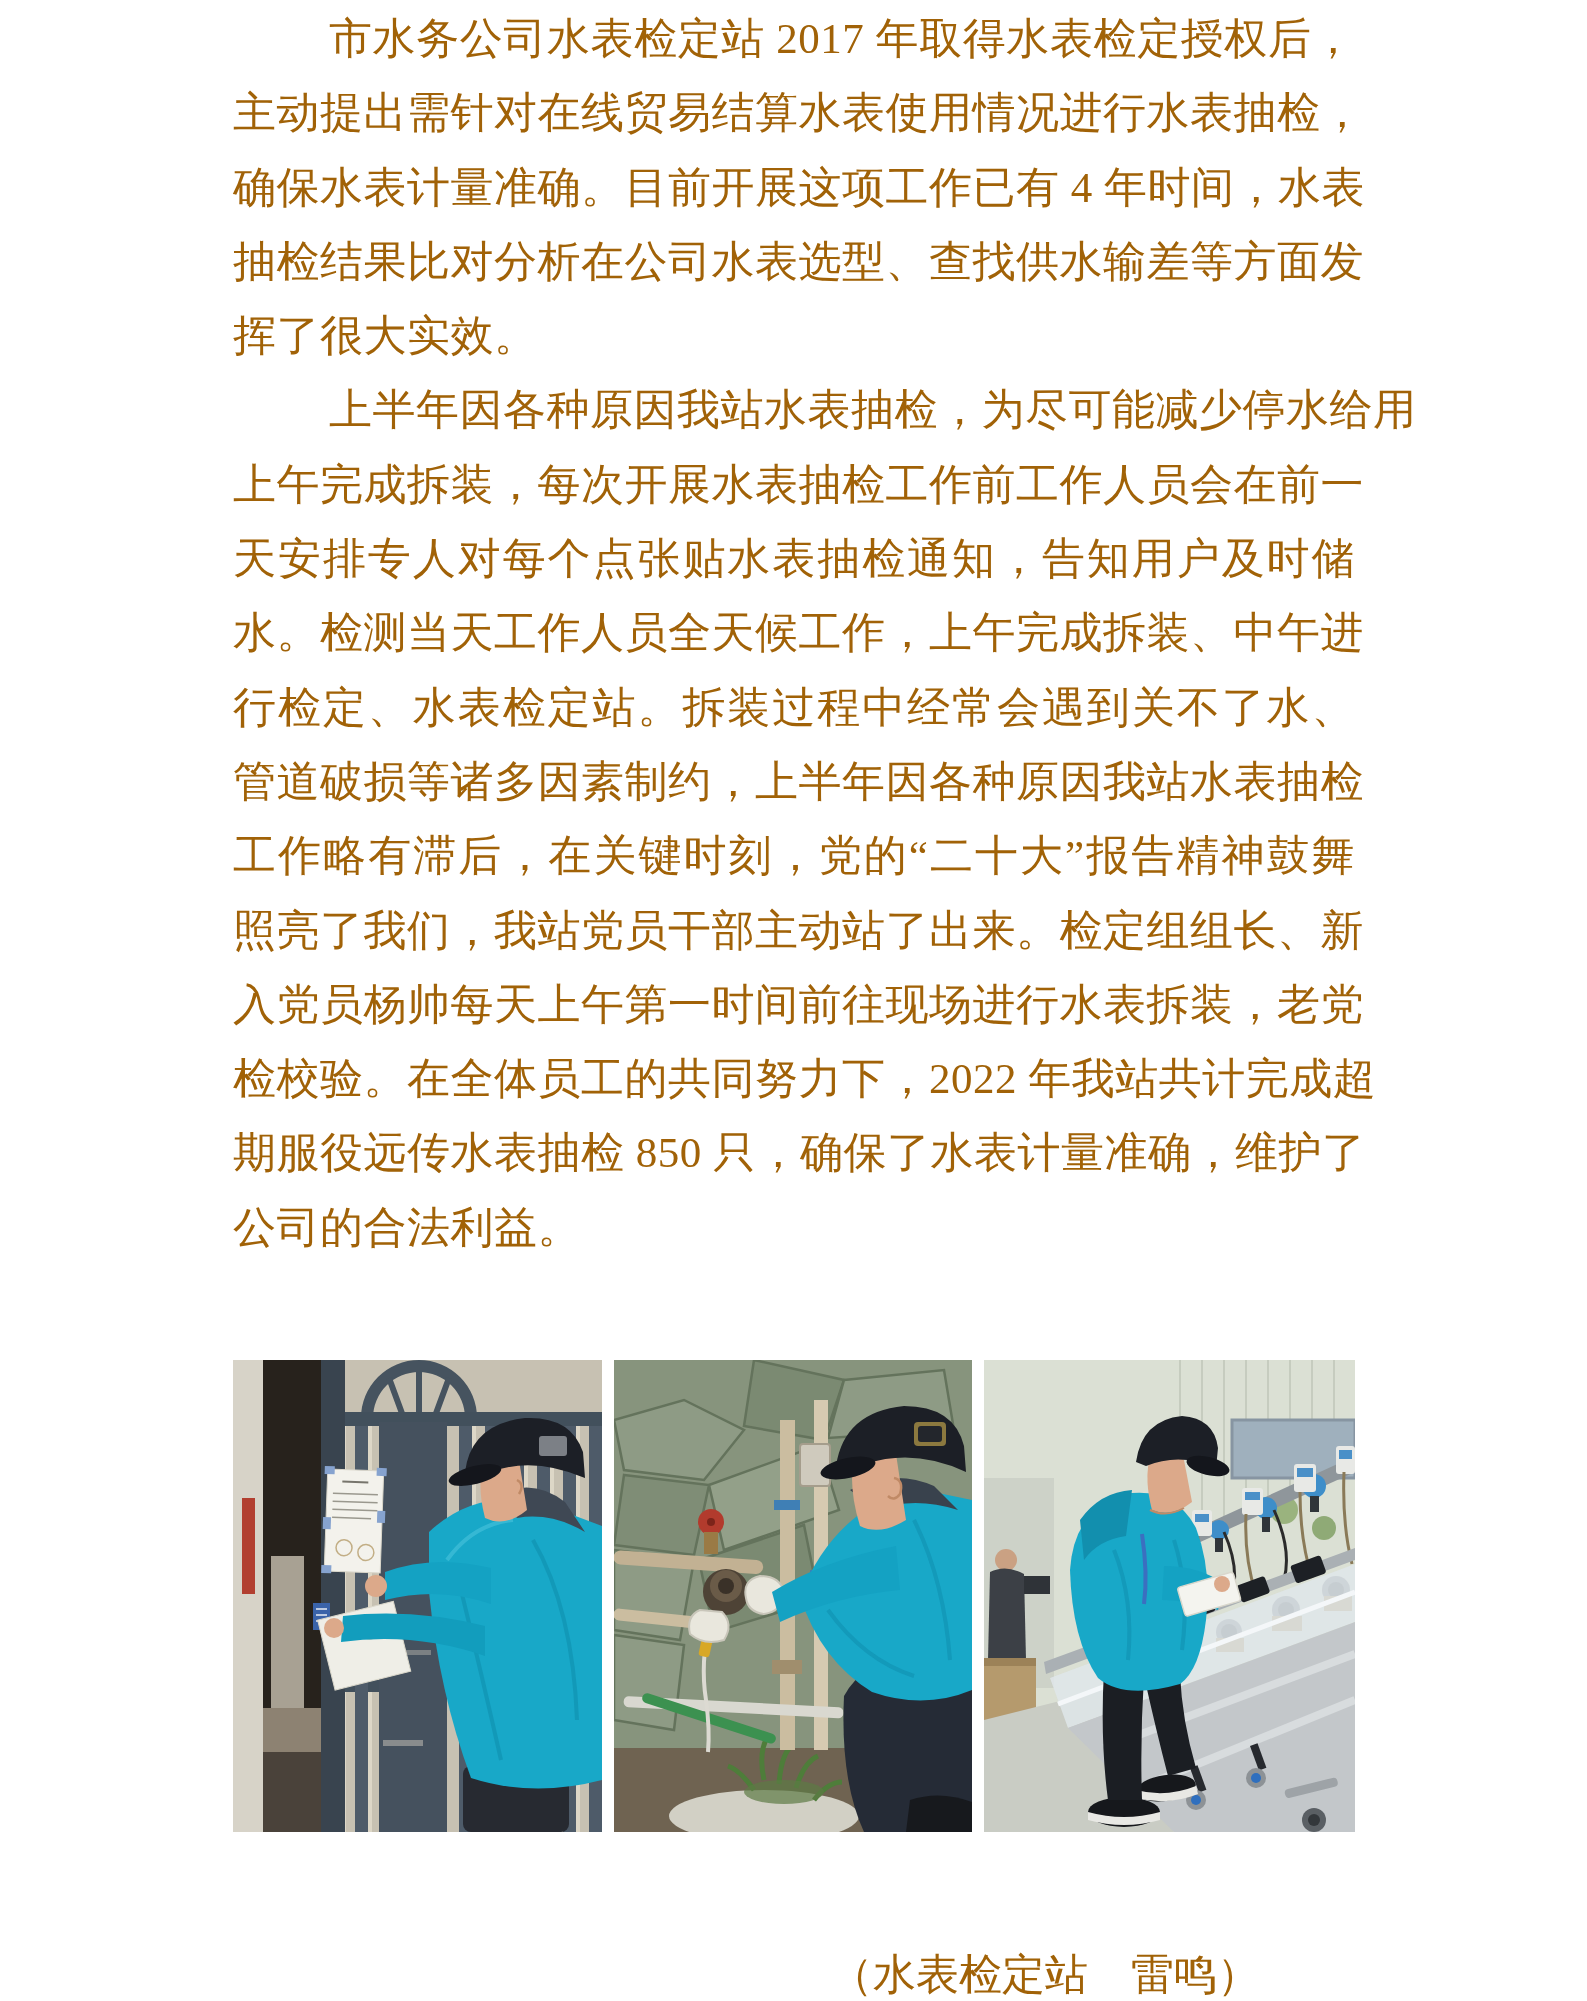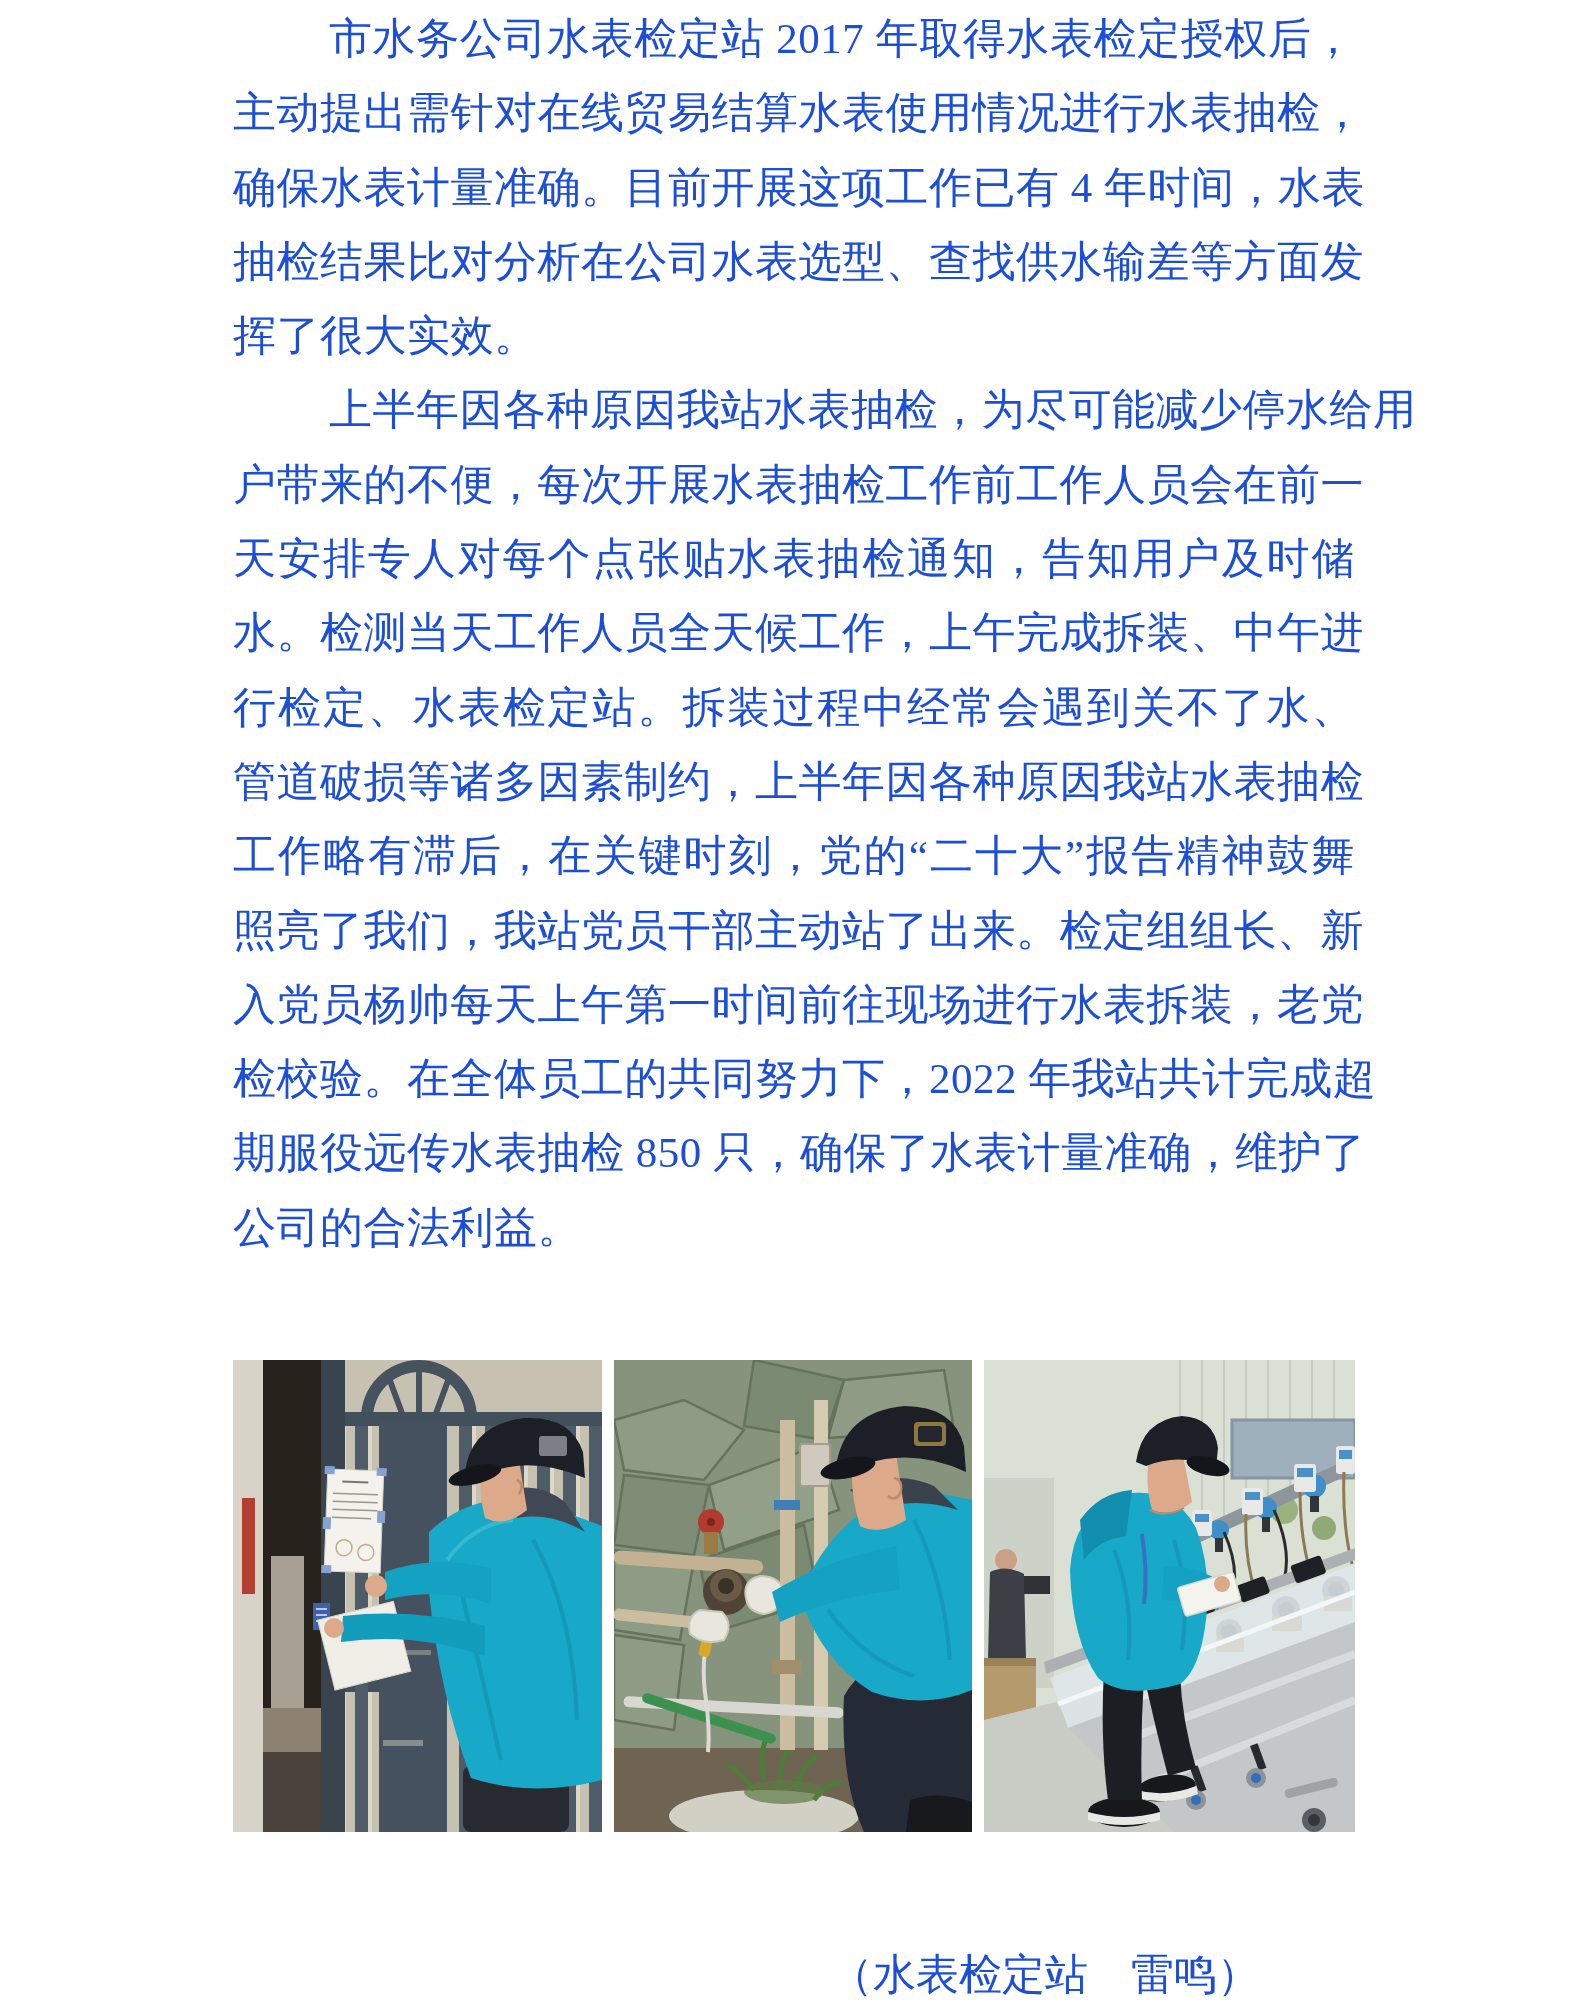--- a/index.html
+++ b/index.html
@@ -1,21 +1,21 @@
 <!DOCTYPE html>
 <html><head>
 <meta charset="utf-8">
 <style>
   html,body{margin:0;padding:0;background:#ffffff;}
   .page{
     position:relative;
     width:1587px;height:2001px;
     background:#ffffff;
     font-family:"Liberation Serif","DejaVu Serif",serif;
-    color:#1d4ed8;
+    color:#a16207;
     overflow:hidden;
   }
   .textblock{
     position:absolute;left:233px;top:2px;width:1122px;
   }
   .line{
     height:74.3px;line-height:74.3px;
     font-size:43px;
     text-align:justify;
     text-align-last:justify;
@@ -43,21 +43,21 @@
 
 <div class="page">
 
   <div class="textblock">
     <div class="line indent">市水务公司水表检定站 2017 年取得水表检定授权后，</div>
     <div class="line">主动提出需针对在线贸易结算水表使用情况进行水表抽检，</div>
     <div class="line">确保水表计量准确。目前开展这项工作已有 4 年时间，水表</div>
     <div class="line">抽检结果比对分析在公司水表选型、查找供水输差等方面发</div>
     <div class="line para-end">挥了很大实效。</div>
     <div class="line indent">上半年因各种原因我站水表抽检，为尽可能减少停水给用</div>
-    <div class="line">户带来的不便，每次开展水表抽检工作前工作人员会在前一</div>
+    <div class="line">上午完成拆装，每次开展水表抽检工作前工作人员会在前一</div>
     <div class="line">天安排专人对每个点张贴水表抽检通知，告知用户及时储</div>
     <div class="line">水。检测当天工作人员全天候工作，上午完成拆装、中午进</div>
     <div class="line">行检定、水表检定站。拆装过程中经常会遇到关不了水、</div>
     <div class="line">管道破损等诸多因素制约，上半年因各种原因我站水表抽检</div>
     <div class="line">工作略有滞后，在关键时刻，党的“二十大”报告精神鼓舞</div>
     <div class="line">照亮了我们，我站党员干部主动站了出来。检定组组长、新</div>
     <div class="line">入党员杨帅每天上午第一时间前往现场进行水表拆装，老党</div>
     <div class="line">检校验。在全体员工的共同努力下，2022 年我站共计完成超</div>
     <div class="line">期服役远传水表抽检 850 只，确保了水表计量准确，维护了</div>
     <div class="line para-end">公司的合法利益。</div>

